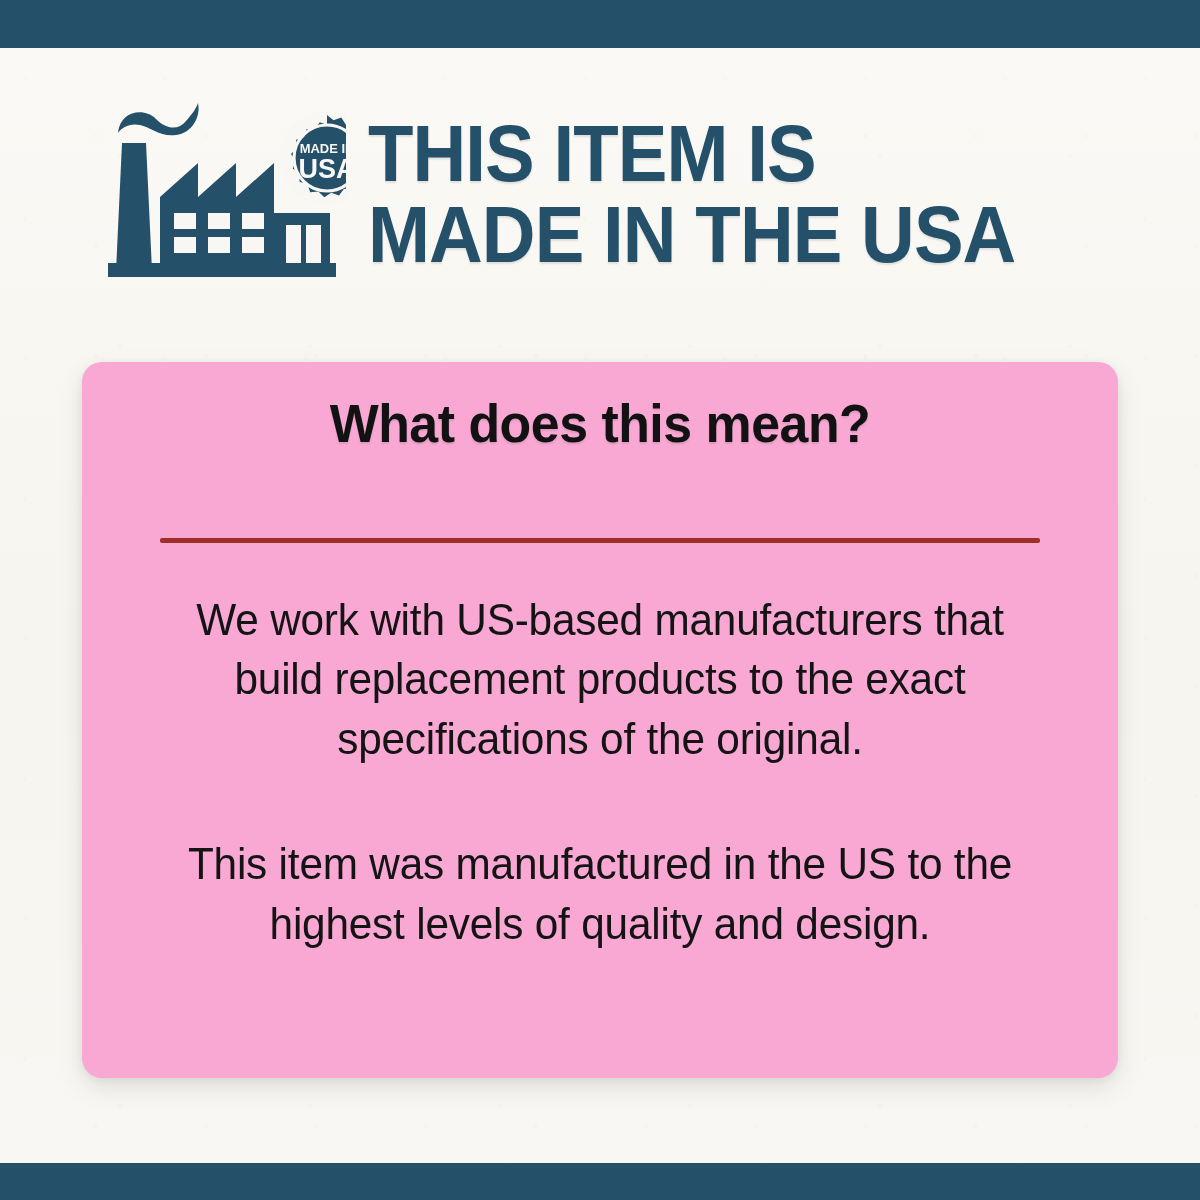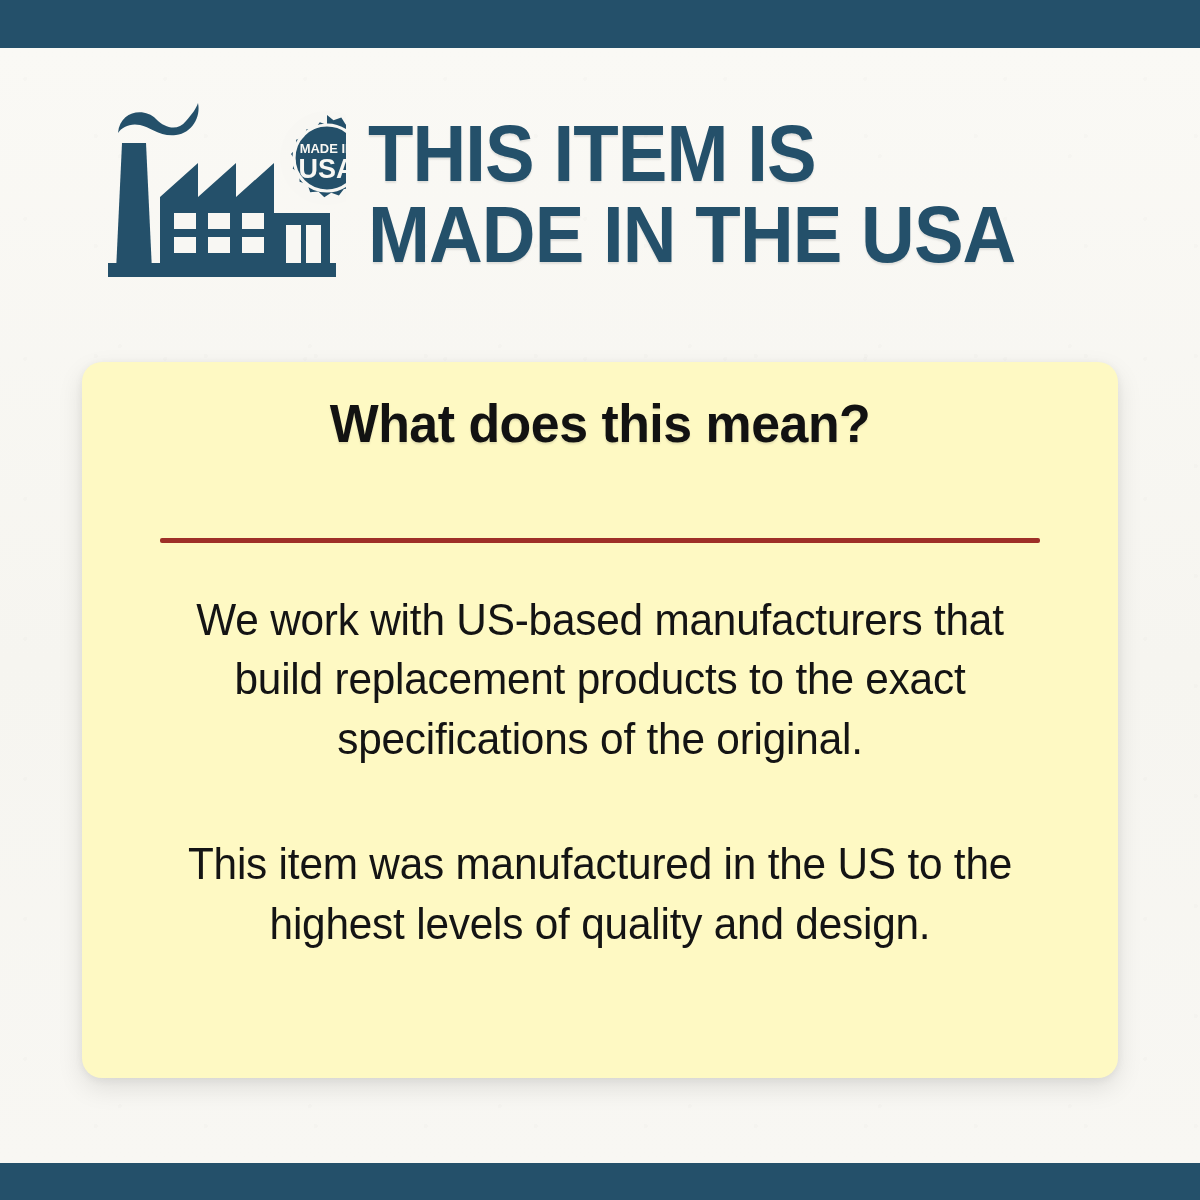--- a/index.html
+++ b/index.html
@@ -66,21 +66,21 @@
     text-shadow:0 2px 2px rgba(0,0,0,.10);
   }
   .headline .line { display:block; }
   .headline .line2 { margin-top:6px; }
 
   
   .card {
     position:absolute;
     left:82px; top:362px;
     width:1036px; height:716px;
-    background:#fef9c3;
+    background:#f9a8d4;
     border-radius:20px;
     box-shadow:
       0 10px 26px rgba(0,0,0,.10),
       0 2px 8px  rgba(0,0,0,.06);
   }
 
   .card-title {
     position:absolute;
     left:0; right:0; top:34px;
     text-align:center;

